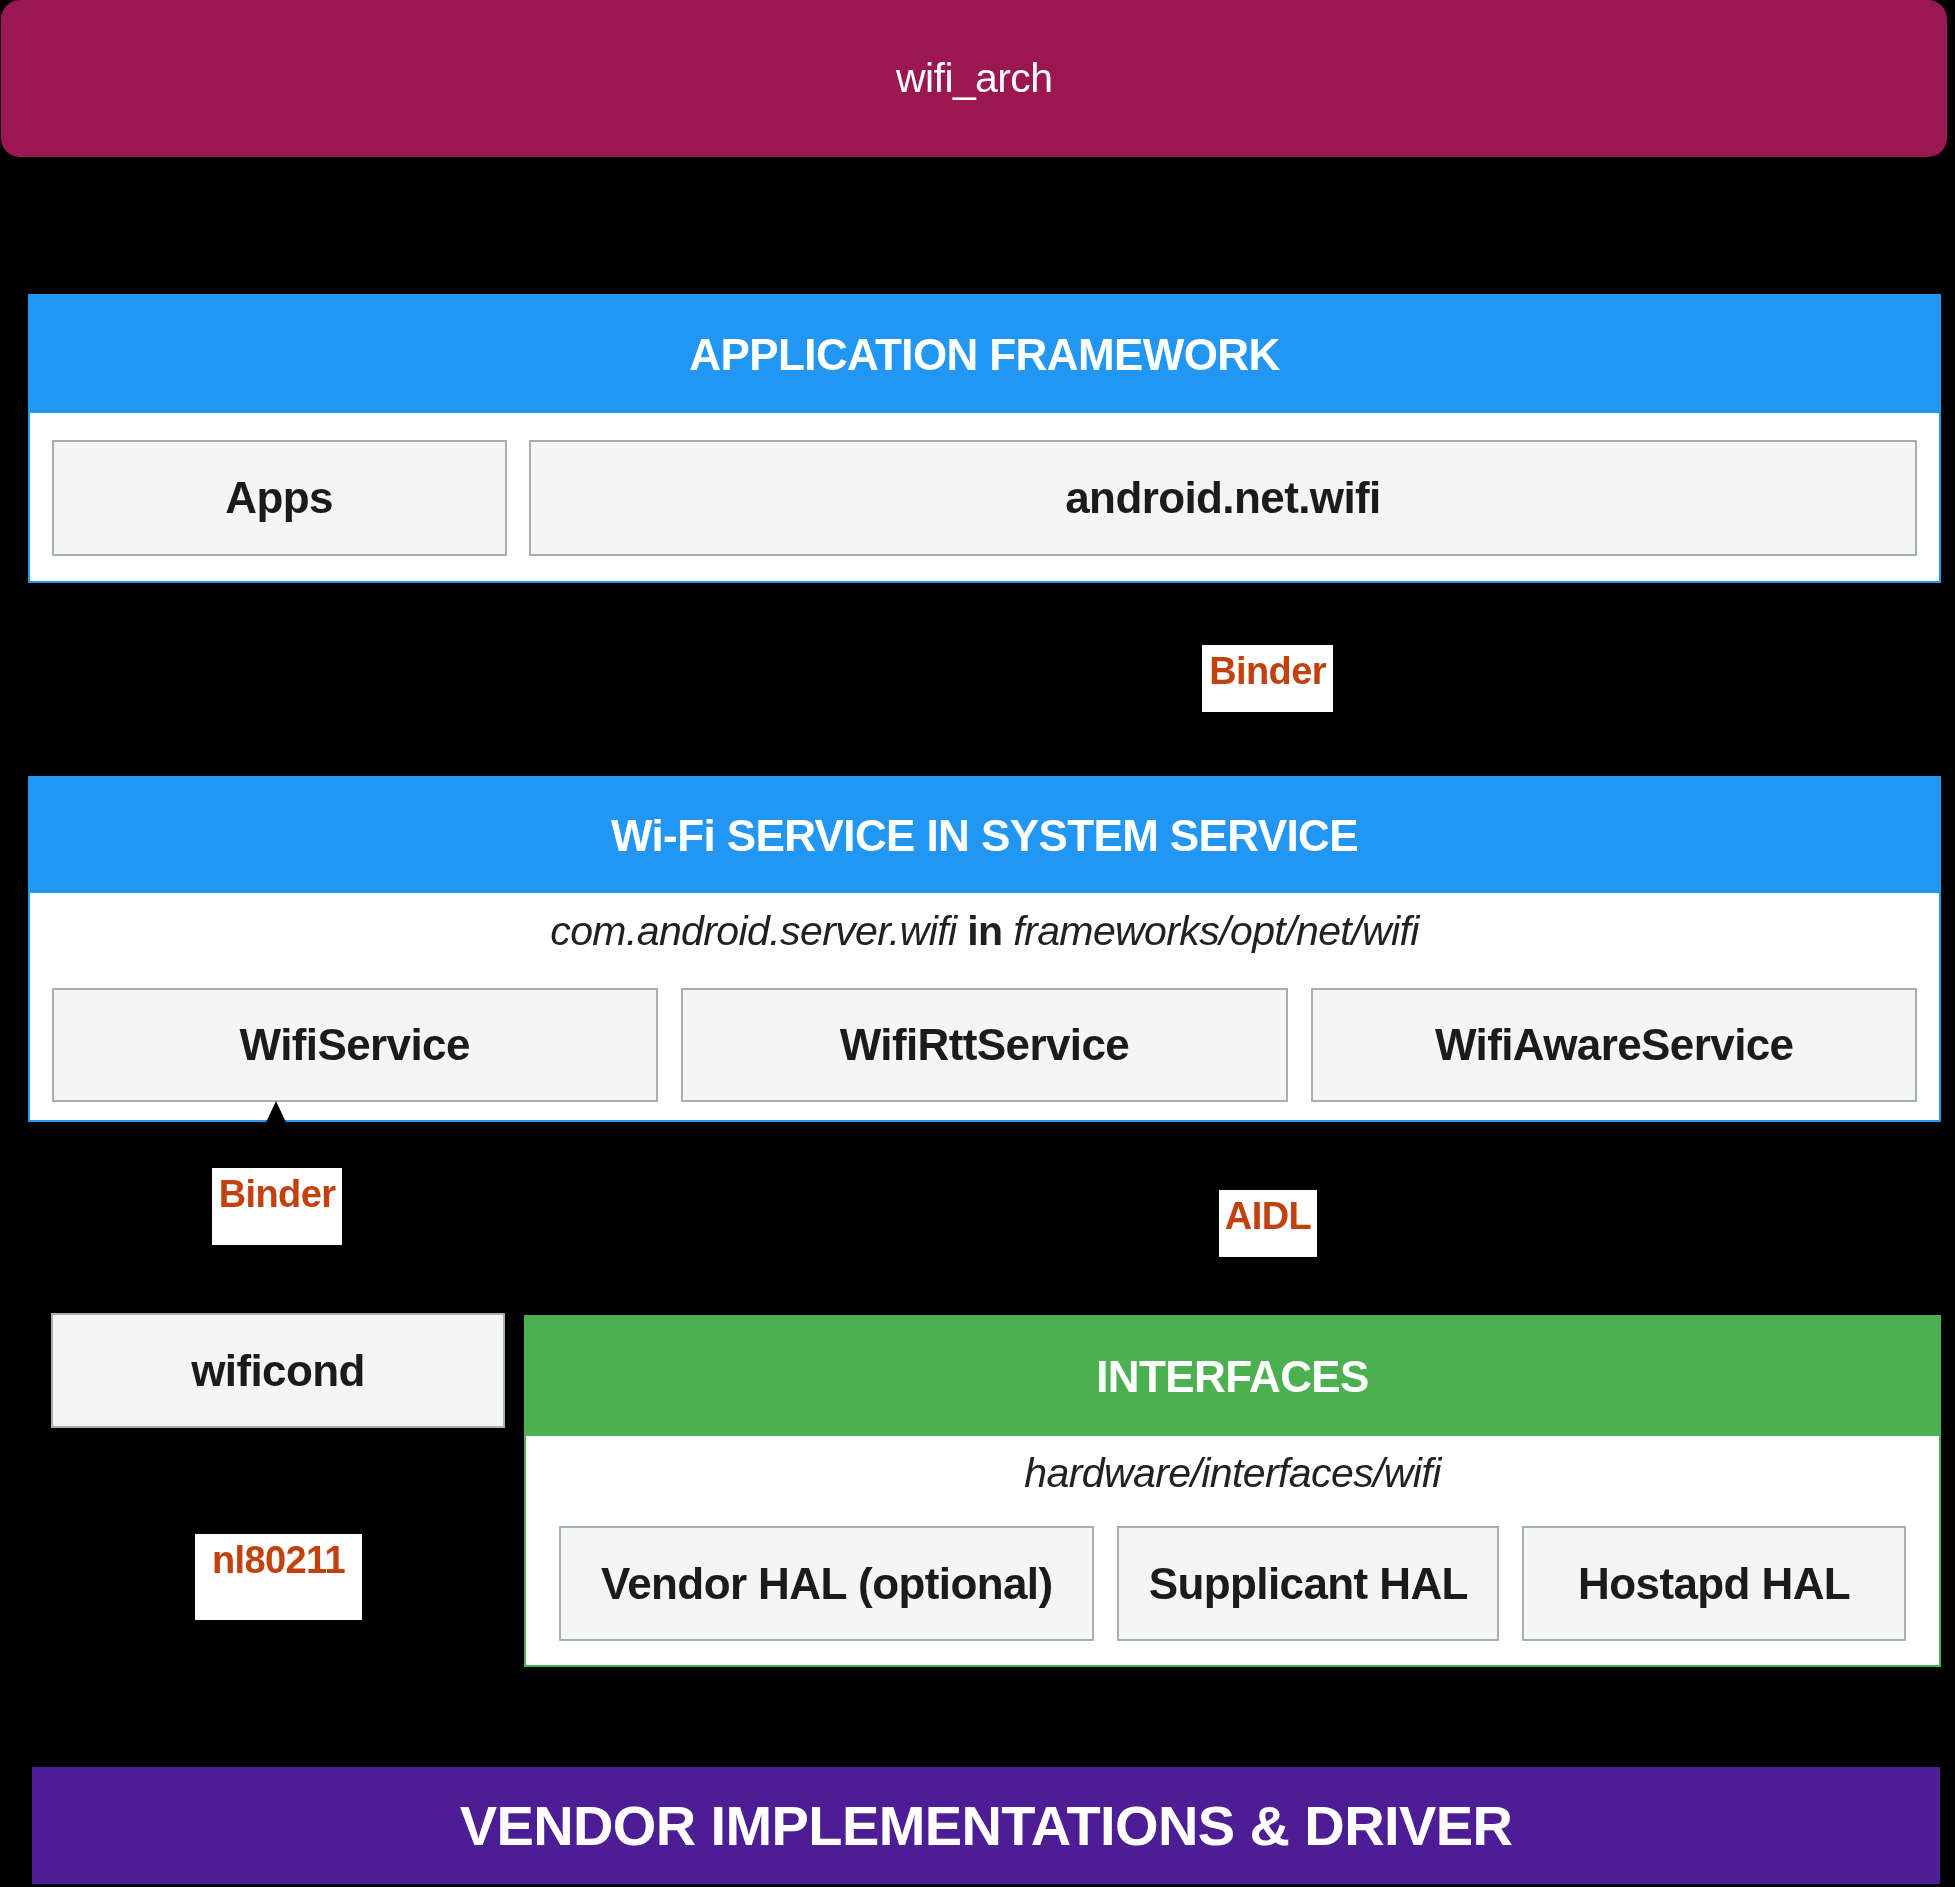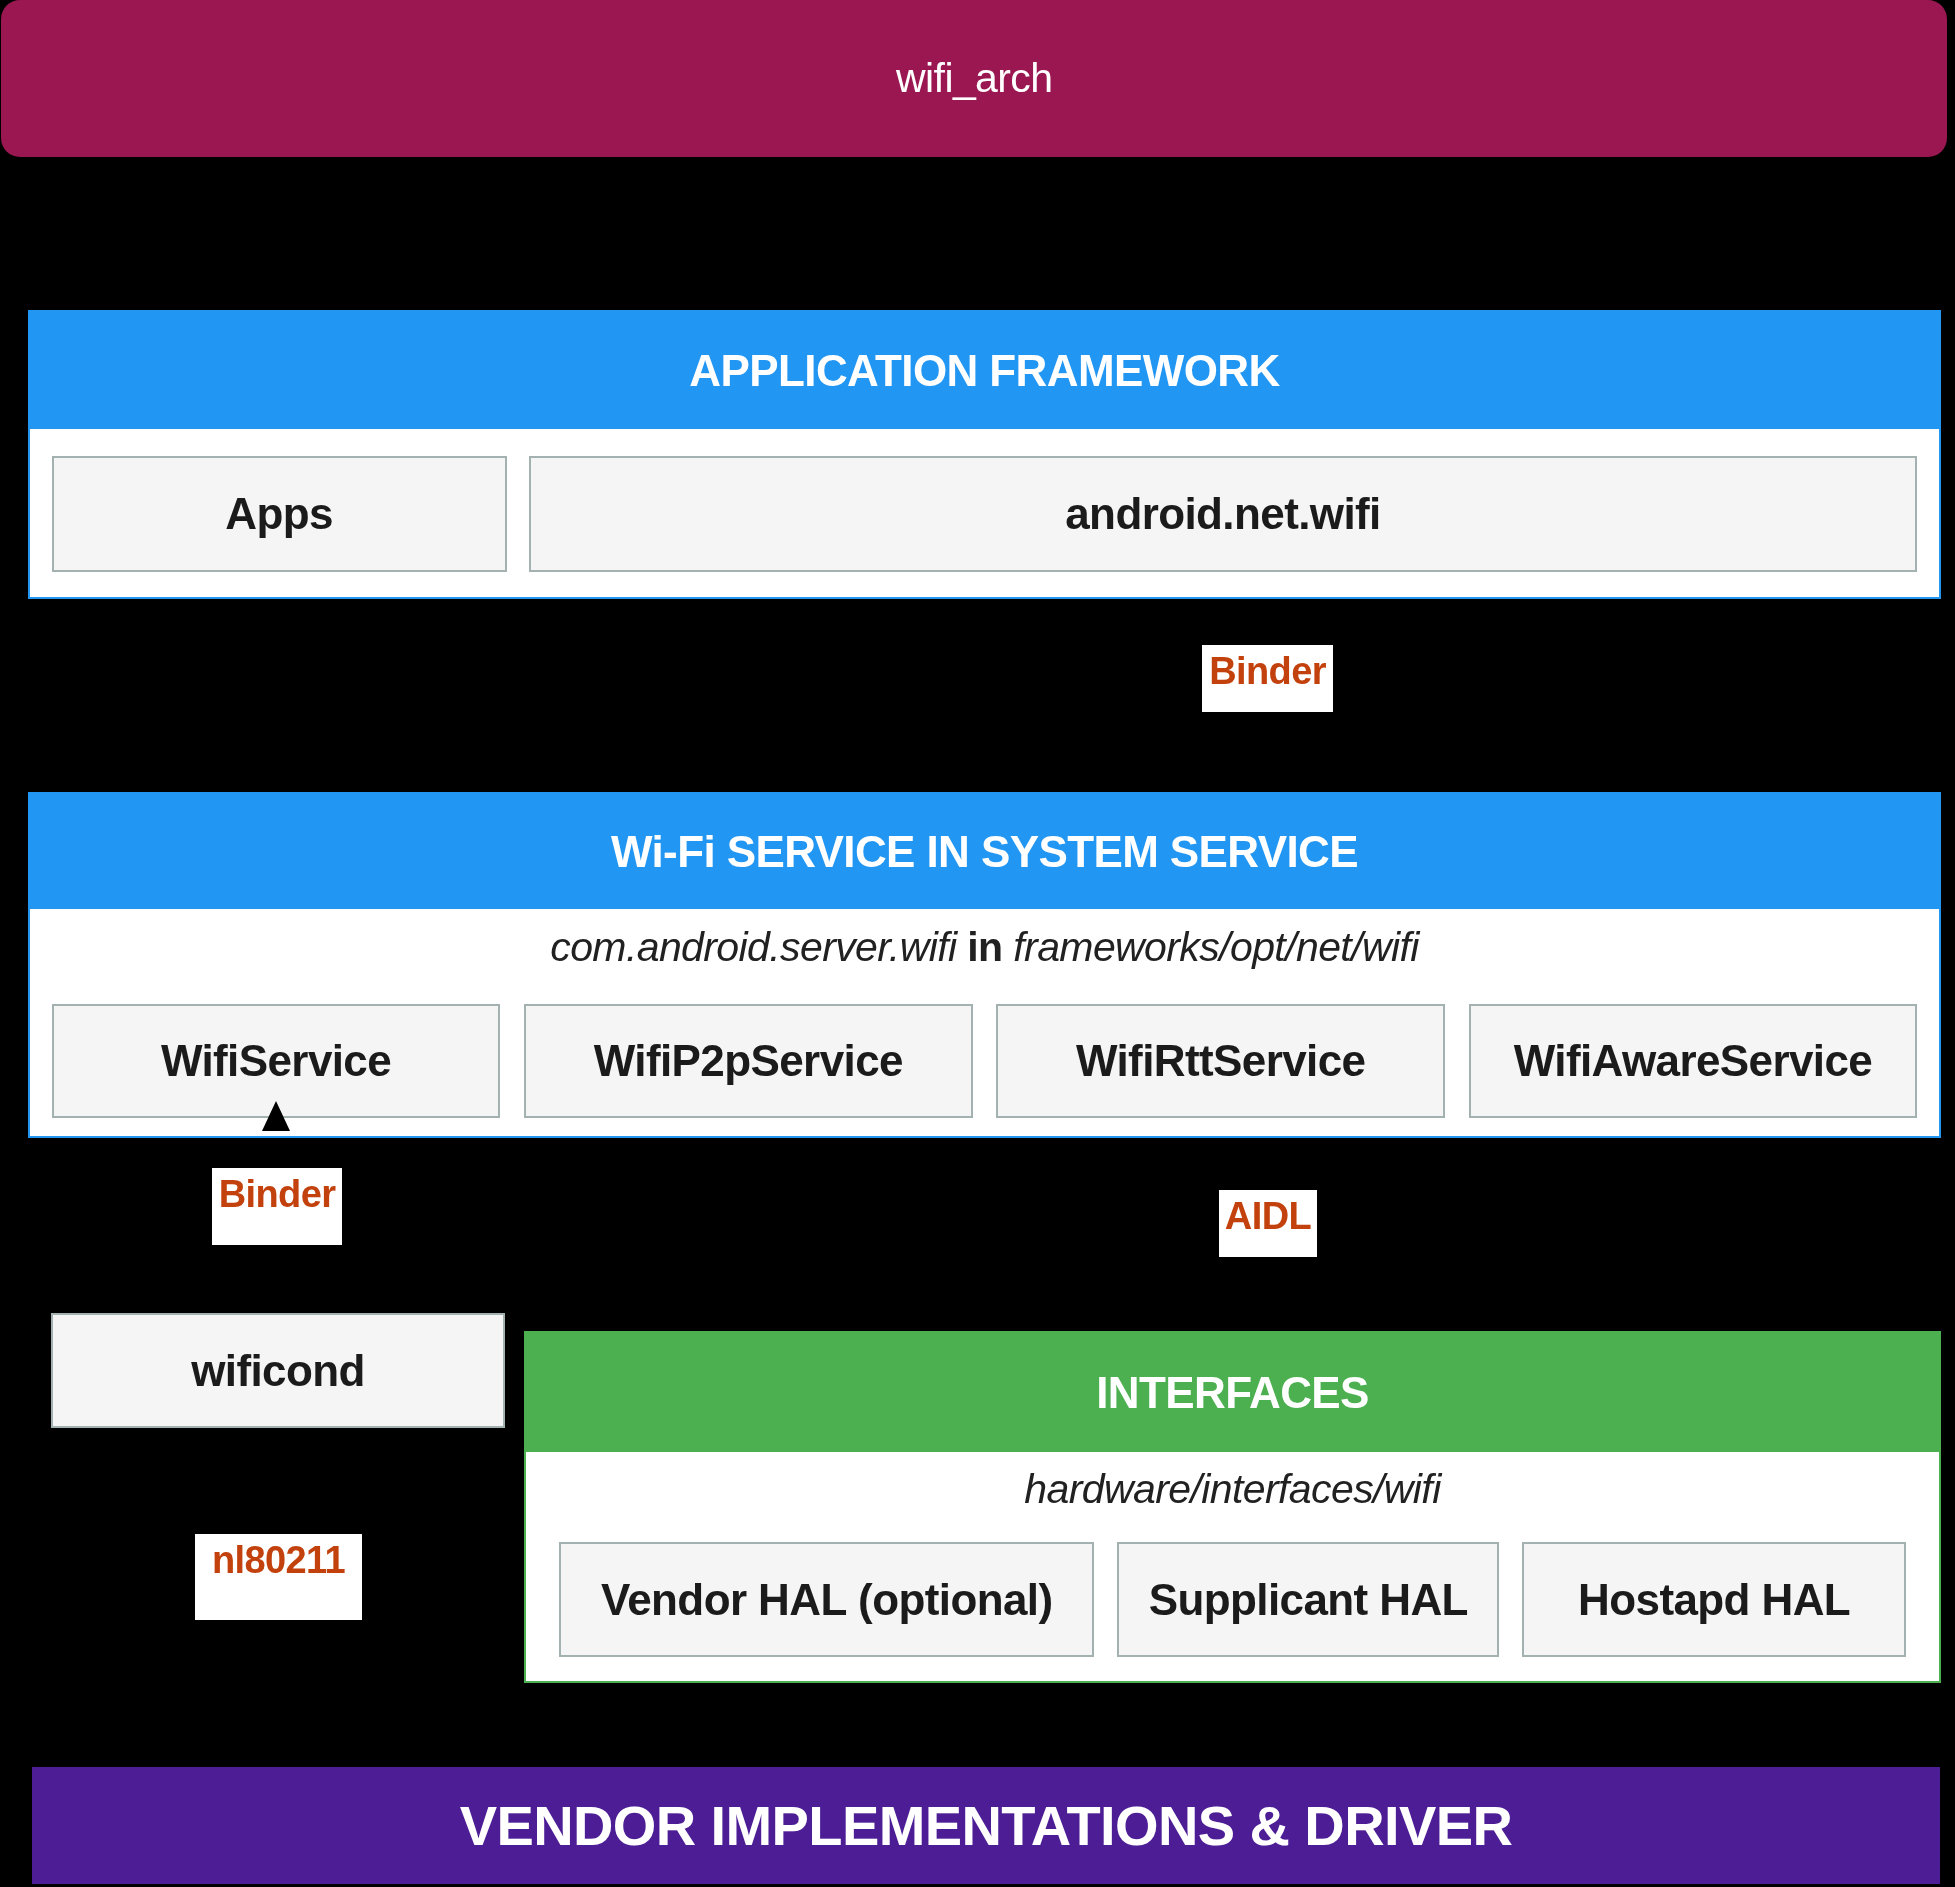--- a/index.html
+++ b/index.html
@@ -23,21 +23,20 @@
     display: flex; align-items: center; justify-content: center;
     color: #FFFFFF;
     font-size: 41px;
     font-weight: 400;
   }
 
   
   .section {
     position: absolute;
     background: #FFFFFF;
-    margin-top: 16px;
   }
   .section.blue  { border: 2.5px solid #2196F3; }
   .section.green { border: 2.5px solid #4CAF50; }
   .section-header {
     width: 100%;
     display: flex; align-items: center; justify-content: center;
     color: #FFFFFF;
     font-weight: 700;
     font-size: 44px;
   }
@@ -176,23 +175,20 @@
     <div class="subtitle">
       <span>com.android.server.wifi</span>
       <span class="kw">in</span>
       <span>frameworks/opt/net/wifi</span>
     </div>
     <div class="box-row">
       <div class="gbox">
         <span>WifiService</span>
       </div>
       <div class="gbox">
-        <span>WifiP2pService</span>
-      </div>
-      <div class="gbox">
         <span>WifiRttService</span>
       </div>
       <div class="gbox">
         <span>WifiAwareService</span>
       </div>
     </div>
   </div>
 
   <div class="arrow-up" id="arrow-wifiservice"></div>
 

